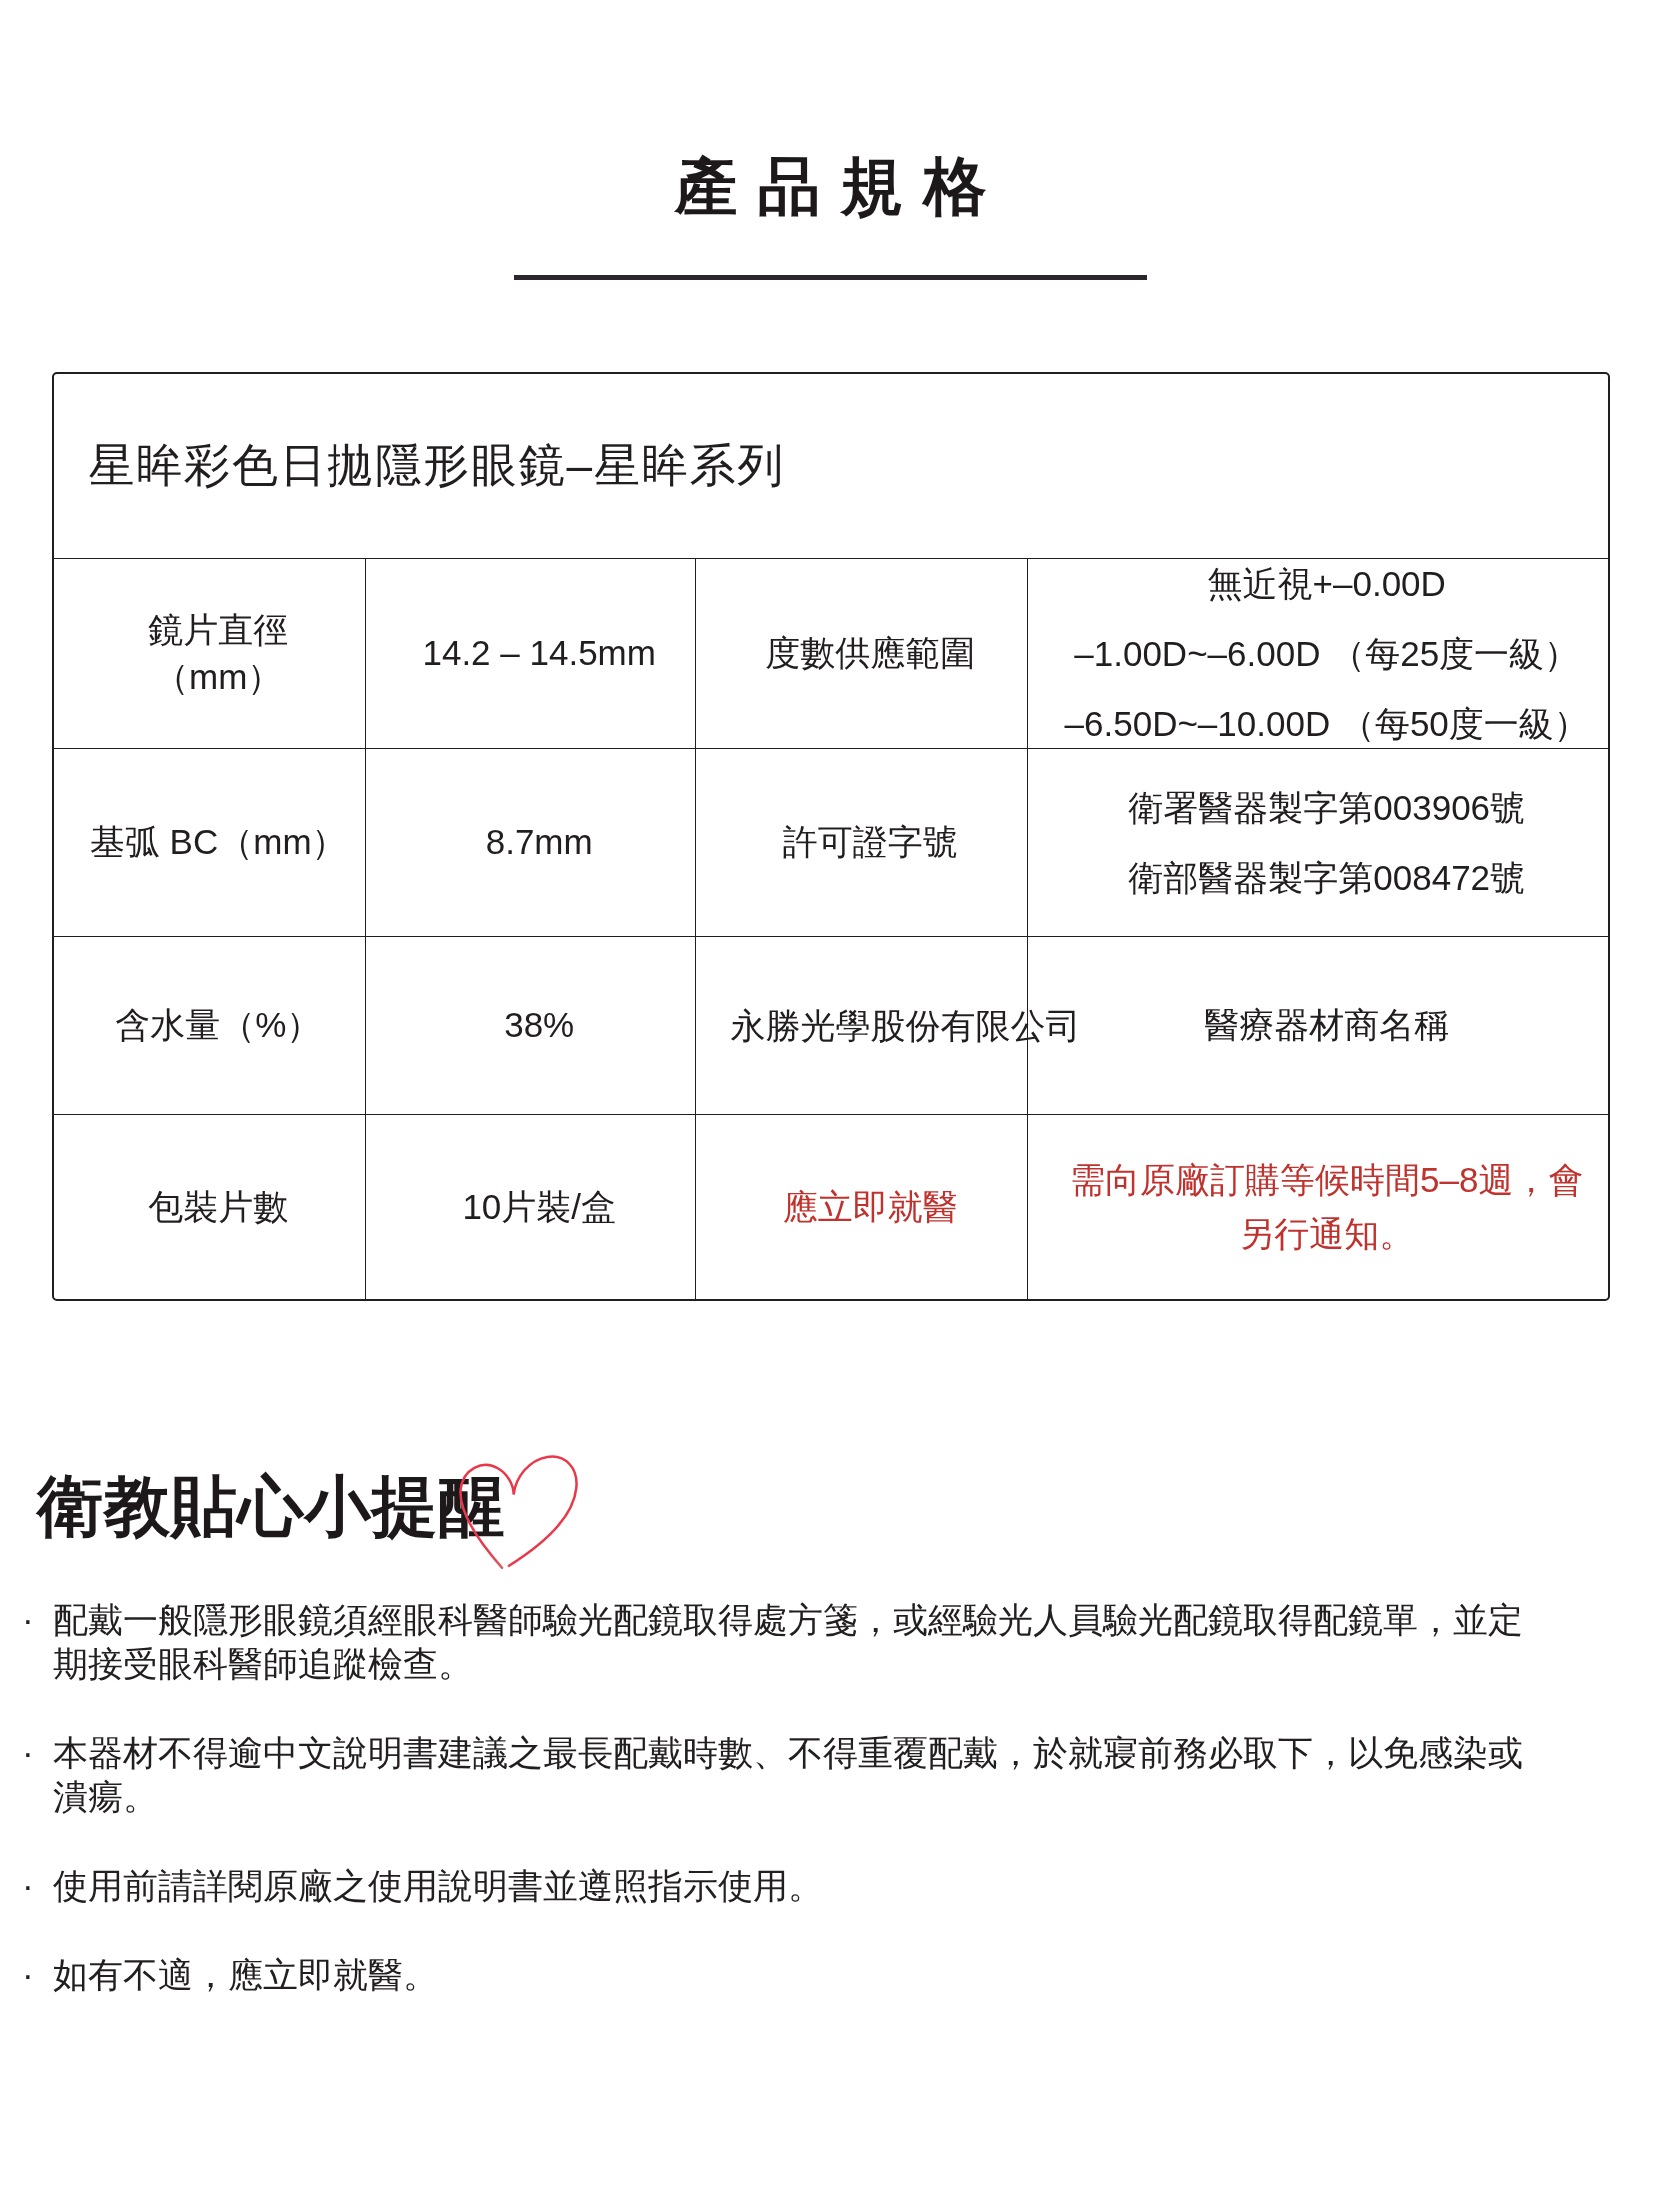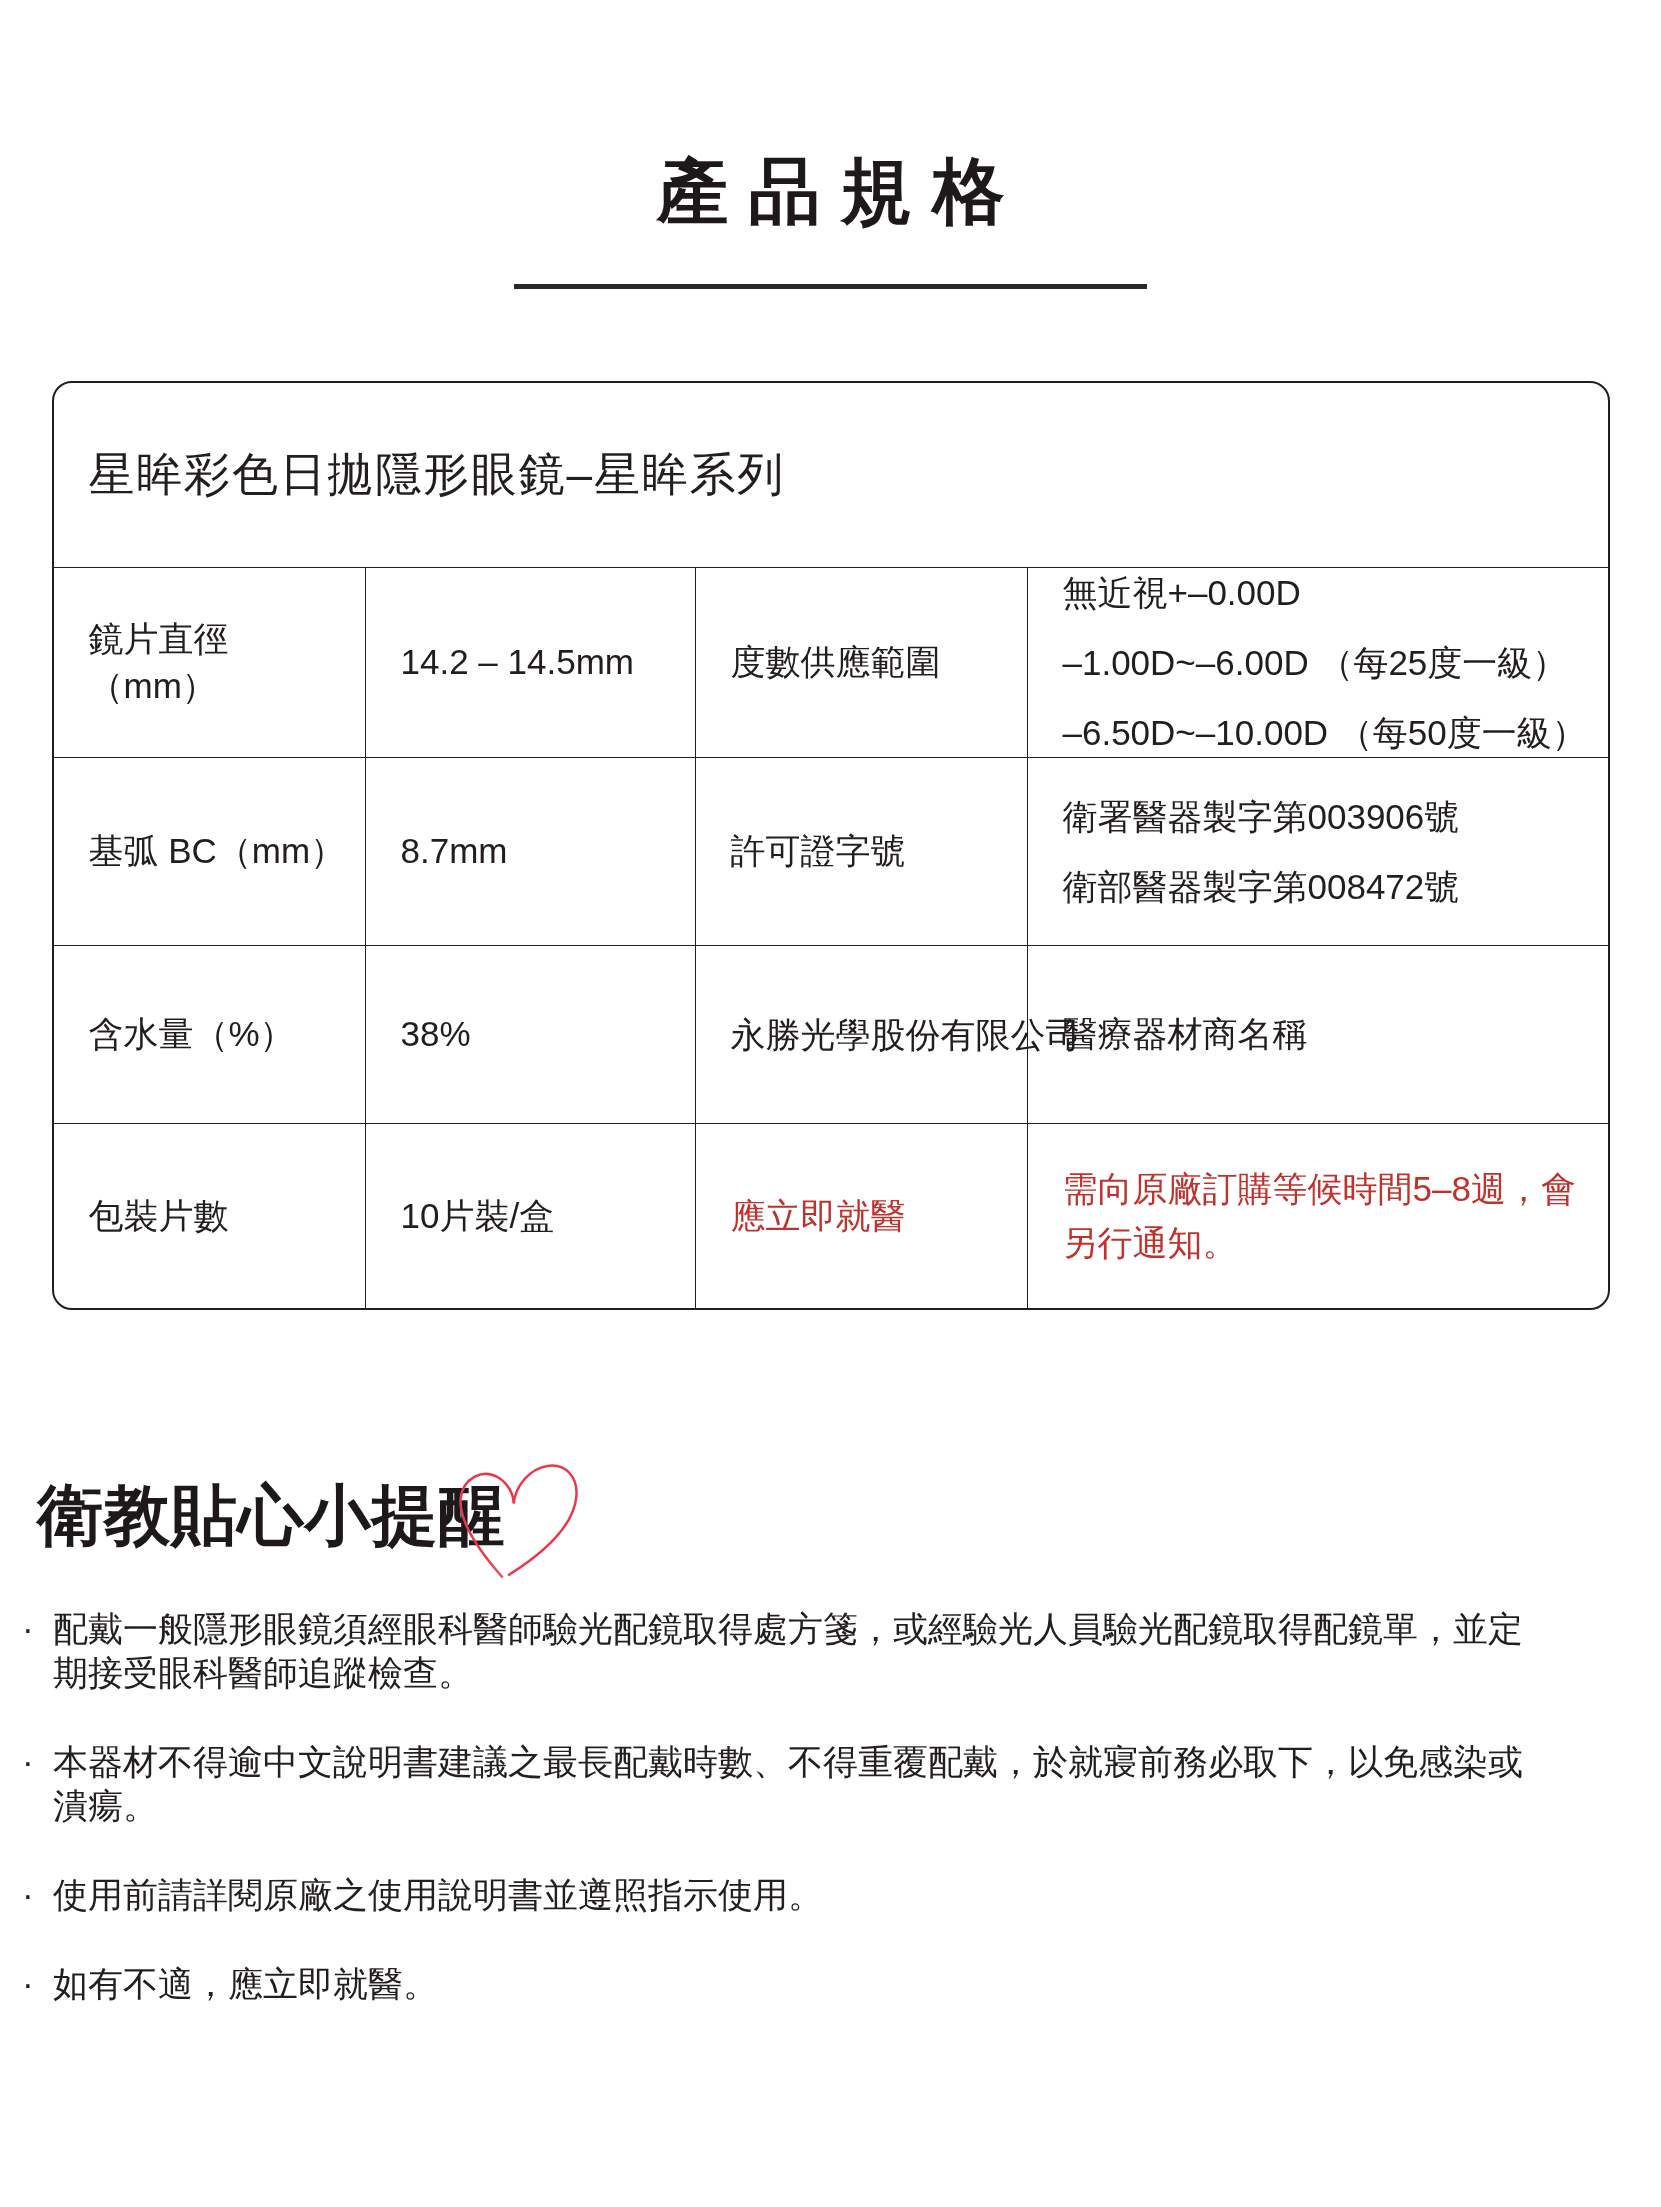--- a/index.html
+++ b/index.html
@@ -9,44 +9,45 @@
     font-family: "Liberation Sans", "DejaVu Sans", sans-serif;
     color: #221e1f;
     position: relative;
     overflow: hidden;
   }
 
   
   .main-title {
     padding-top: 155px;
     text-align: center;
-    font-size: 72px;
+    font-size: 63px;
     font-weight: 800;
     letter-spacing: 20px;
     padding-left: 20px; 
     line-height: 1;
     color: #1d191a;
   }
   .title-underline {
     width: 633px; height: 4.6px;
     background: #2b272c;
     margin: 57px auto 0 auto;
   }
 
   
   .spec-table {
     margin: 92px auto 0 auto;
     width: 1558px;
     border: 2.8px solid #221e1f;
-    border-radius: 20px;
+    border-radius: 5px;
     overflow: hidden;
     display: grid;
     grid-template-columns: 311px 330px 332px 1fr;
     grid-template-rows: 184px 190px 188px 178px 185px;
     background: #ffffff;
+    text-align: center;
   }
   .table-header {
     grid-column: 1 / -1;
     display: flex; align-items: center;
     padding-left: 35px;
     font-size: 46px;
     letter-spacing: 1.8px;
     color: #221e1f;
   }
   .cell {

